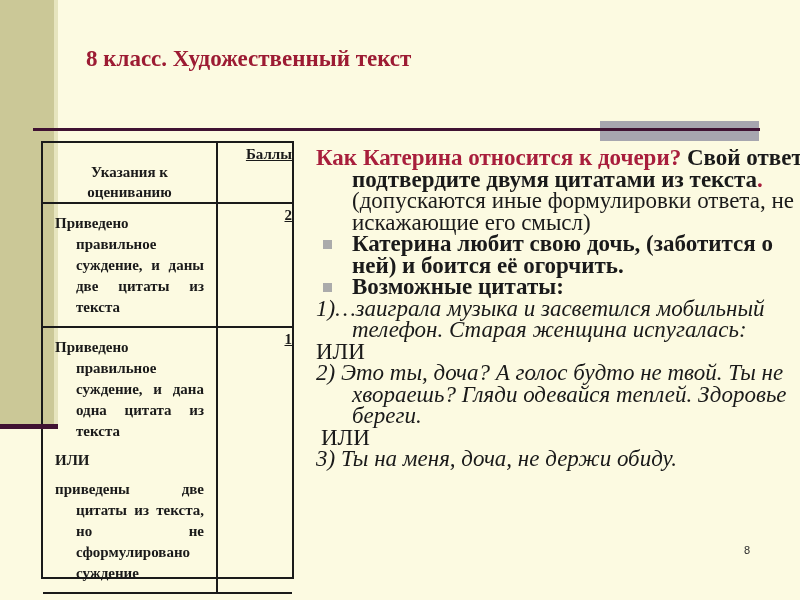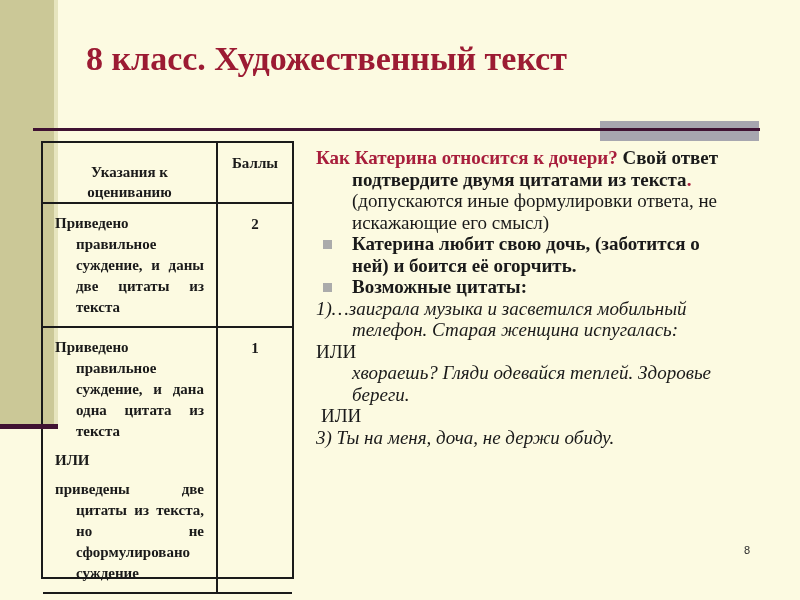--- a/index.html
+++ b/index.html
@@ -18,45 +18,45 @@
   .slide{
     position:relative;width:800px;height:600px;
     background:var(--c-bg);overflow:hidden;
     font-family:"Liberation Serif",serif;color:var(--c-text);
   }
   .tan-bar{position:absolute;left:0;top:0;width:54px;height:427px;background:var(--c-sidebar);}
   .tan-bar-strip{position:absolute;left:54px;top:0;width:4px;height:427px;background:var(--c-sidebar-edge);}
   .tan-bar-underline{position:absolute;left:0;top:424px;width:58px;height:5px;background:var(--c-maroon);z-index:3;}
   .title{
     position:absolute;left:86px;top:40px;width:620px;
-    color:var(--c-title);font-size:34px;font-weight:700;line-height:37px;
+    color:var(--c-title);font-size:23px;font-weight:700;line-height:37px;
   }
   .gray-box{position:absolute;left:600px;top:121px;width:159px;height:20px;background:var(--c-gray);z-index:1;}
   .divider{position:absolute;left:33px;top:128px;width:727px;height:3px;background:var(--c-maroon);z-index:2;}
 
   
   .tbl{
     position:absolute;left:41px;top:141px;width:253px;height:438px;
     border:2px solid var(--c-text);box-sizing:border-box;
     display:flex;flex-direction:column;
     font-size:15px;line-height:21px;font-weight:700;
   }
   .trow{display:flex;border-bottom:2px solid var(--c-text);box-sizing:border-box;flex:0 0 auto;}
   .trow:last-child{border-bottom:none;flex:1 1 auto;}
   .tc1{width:175px;border-right:2px solid var(--c-text);box-sizing:border-box;padding:1px 4px 0 4px;}
-  .tc2{flex:1;text-align:center;padding-top:10px;}
+  .tc2{flex:1;text-align:right;padding-top:1px;text-decoration:underline;}
   .th .tc1{display:flex;align-items:flex-end;justify-content:center;padding-top:19px;}
   .th-inner{width:105px;text-align:center;line-height:20px;}
   .hang{margin:8px;text-indent:-21px;padding-left:21px;text-align:justify;}
   .max .tc1{display:flex;align-items:flex-start;justify-content:center;font-style:italic;padding-top:3px;}
   .max .tc1 p{margin:0;text-align:center;}
   .max .tc2{font-style:italic;}
 
   
-  .content{position:absolute;left:316px;top:147px;width:482px;font-size:19px;line-height:21.5px;}
+  .content{position:absolute;left:316px;top:147px;width:482px;font-size:23px;line-height:21.5px;}
   .ln{white-space:nowrap;position:relative;}
   .l-cont{padding-left:36px;}
   .l-bullet{padding-left:36px;}
   .l-first-indented{padding-left:5px;}
   .sq{position:absolute;left:7px;top:7px;width:9px;height:9px;background:var(--c-bullet);}
   .s-red-bold{color:var(--c-accent);font-weight:700;}
   .s-bold{font-weight:700;}
   .s-italic{font-style:italic;}
 
   .page-num{position:absolute;left:744px;top:544px;font-size:11px;color:#2b2b2b;font-family:"Liberation Sans",sans-serif;}
@@ -112,20 +112,21 @@
       <div class="ln l-first"><span class="s-red-bold">Как Катерина относится к дочери?</span><span class="s-bold"> Свой ответ</span></div>
       <div class="ln l-cont"><span class="s-bold">подтвердите двумя цитатами из текста</span><span class="s-red-bold">.</span></div>
       <div class="ln l-cont"><span class="s-plain">(допускаются иные формулировки ответа, не</span></div>
       <div class="ln l-cont"><span class="s-plain">искажающие его смысл)</span></div>
       <div class="ln l-bullet"><span class="sq"></span><span class="s-bold">Катерина любит свою дочь, (заботится о</span></div>
       <div class="ln l-cont"><span class="s-bold">ней) и боится её огорчить.</span></div>
       <div class="ln l-bullet"><span class="sq"></span><span class="s-bold">Возможные цитаты:</span></div>
       <div class="ln l-first"><span class="s-italic">1)…заиграла музыка и засветился мобильный</span></div>
       <div class="ln l-cont"><span class="s-italic">телефон. Старая женщина испугалась:</span></div>
       <div class="ln l-first"><span class="s-plain">ИЛИ</span></div>
+      <div class="ln l-first"><span class="s-italic">2) Это ты, доча? А голос будто не твой. Ты не</span></div>
       <div class="ln l-cont"><span class="s-italic">хвораешь? Гляди одевайся теплей. Здоровье</span></div>
       <div class="ln l-cont"><span class="s-italic">береги.</span></div>
       <div class="ln l-first-indented"><span class="s-plain">ИЛИ</span></div>
       <div class="ln l-first"><span class="s-italic">3) Ты на меня, доча, не держи обиду.</span></div>
     </div>
 
   <div class="page-num">8</div>
 </div>
 
 </body></html>

